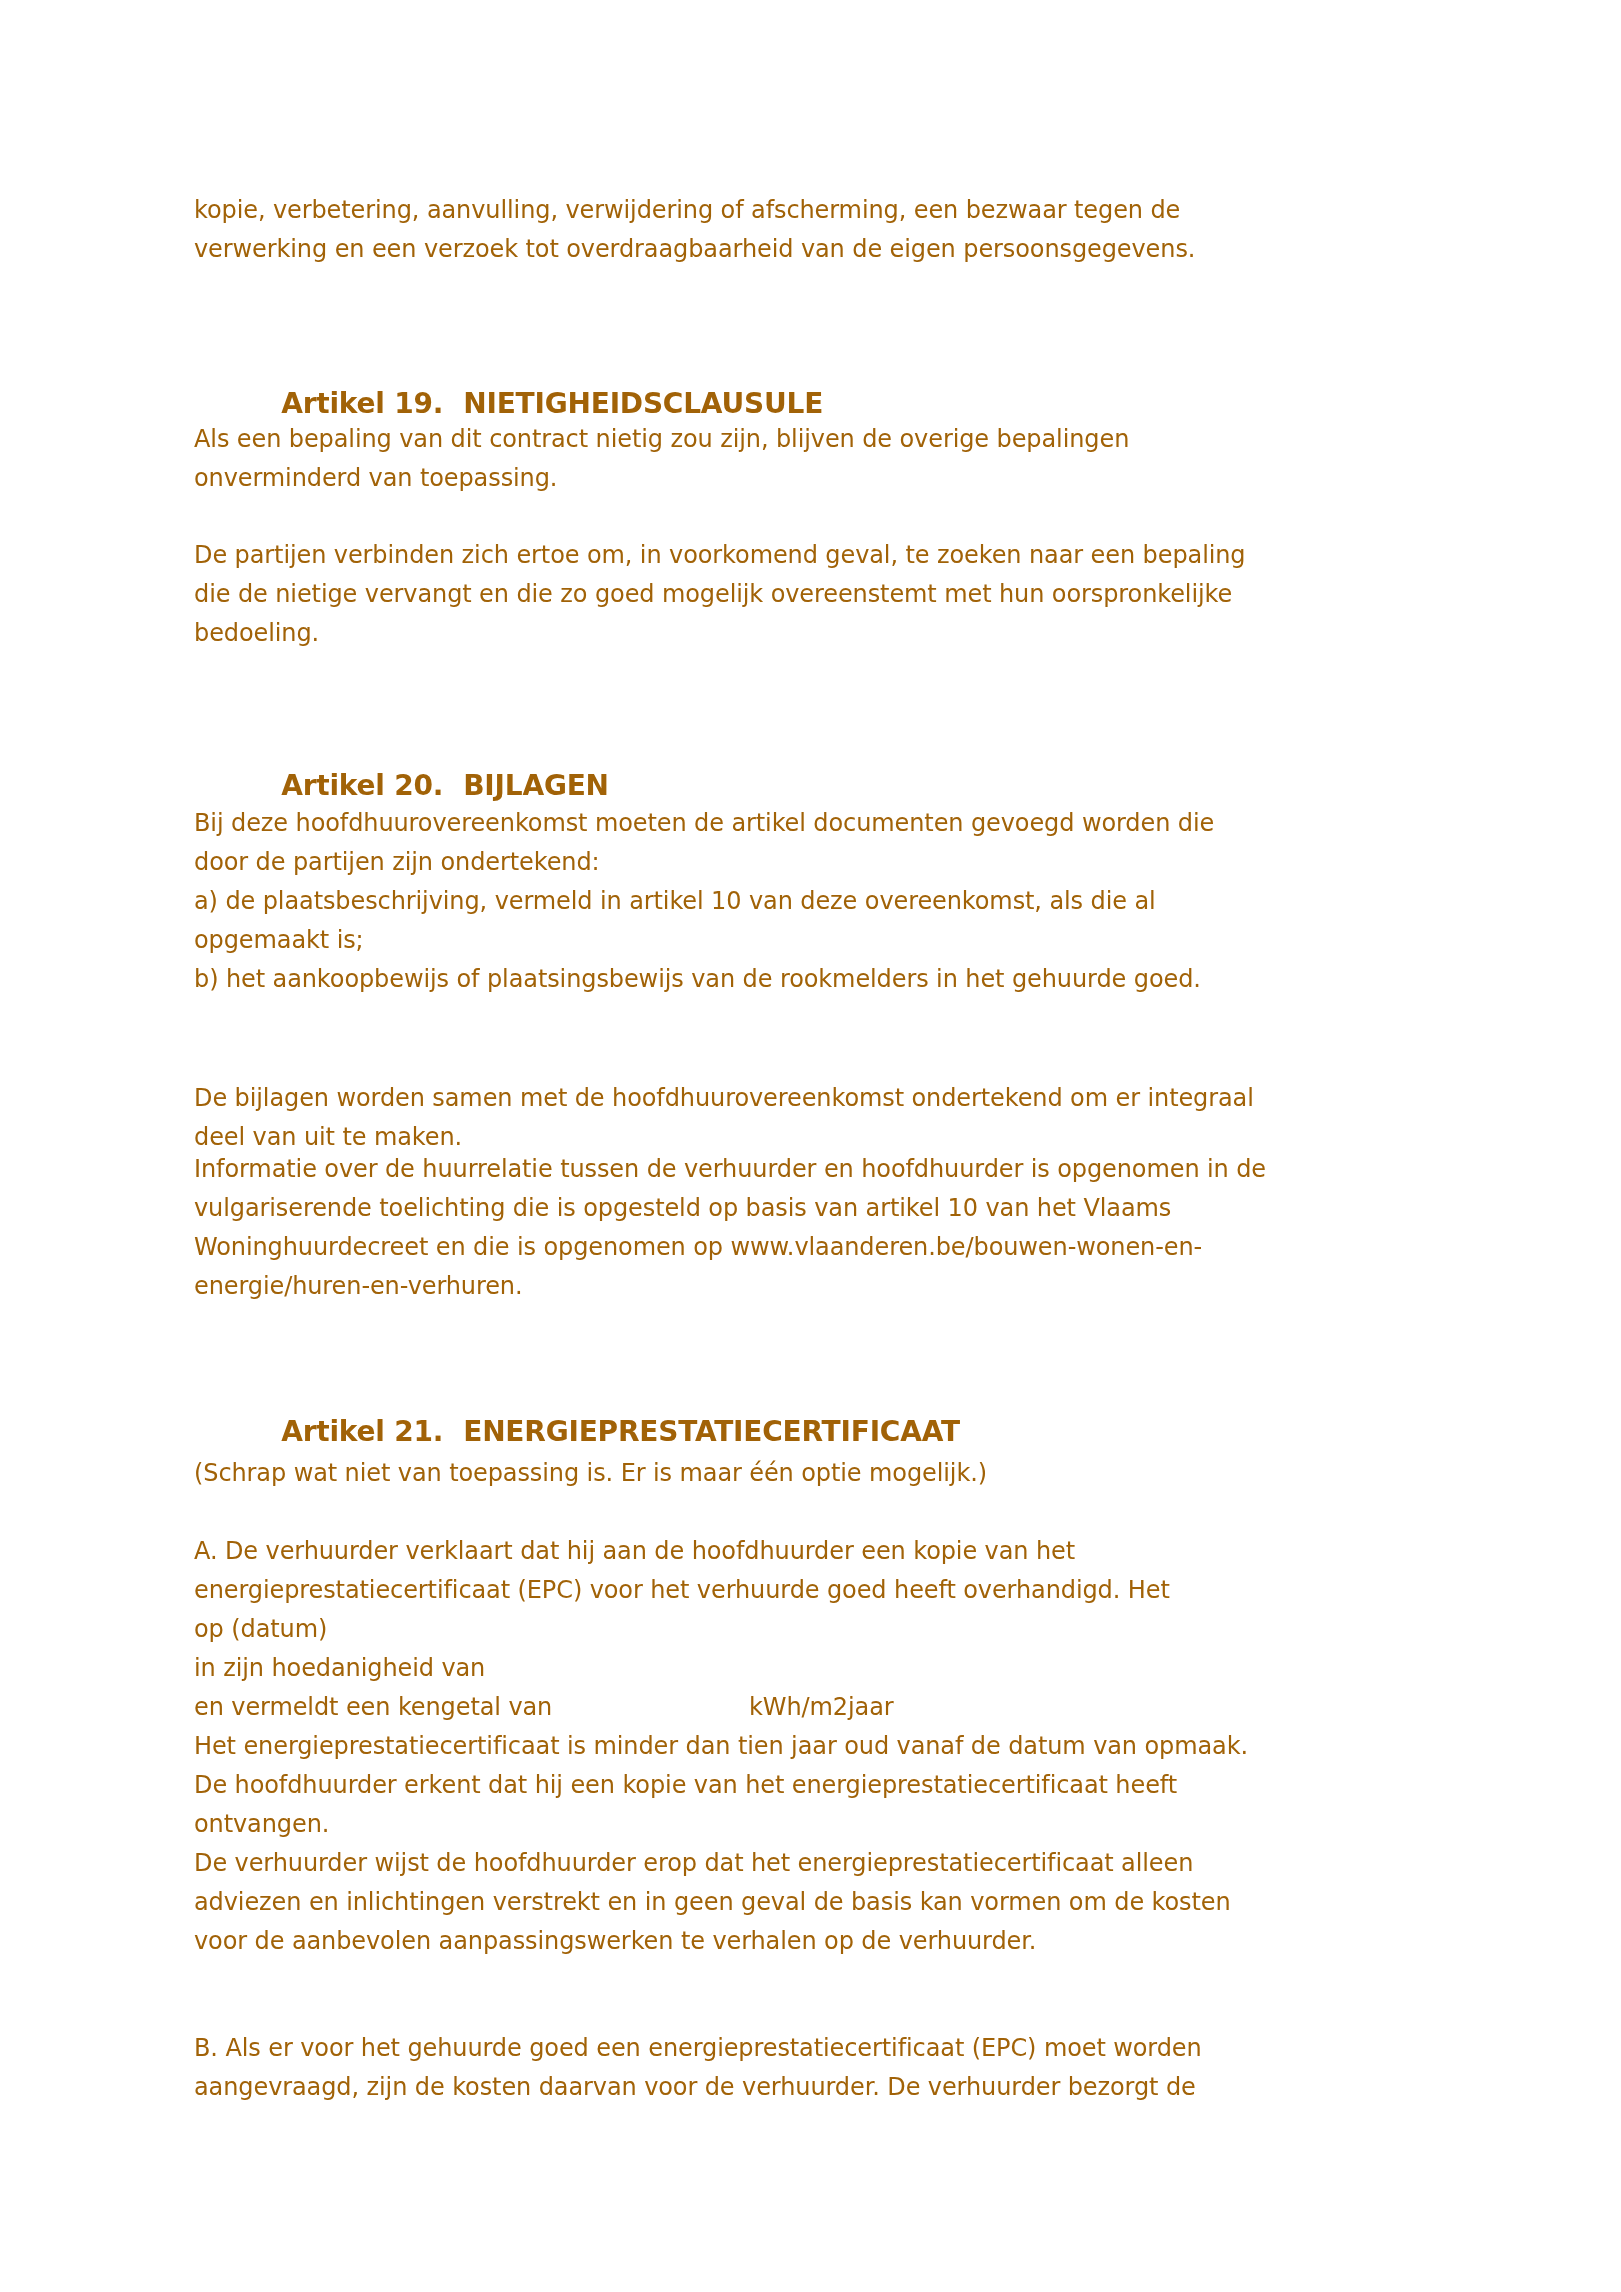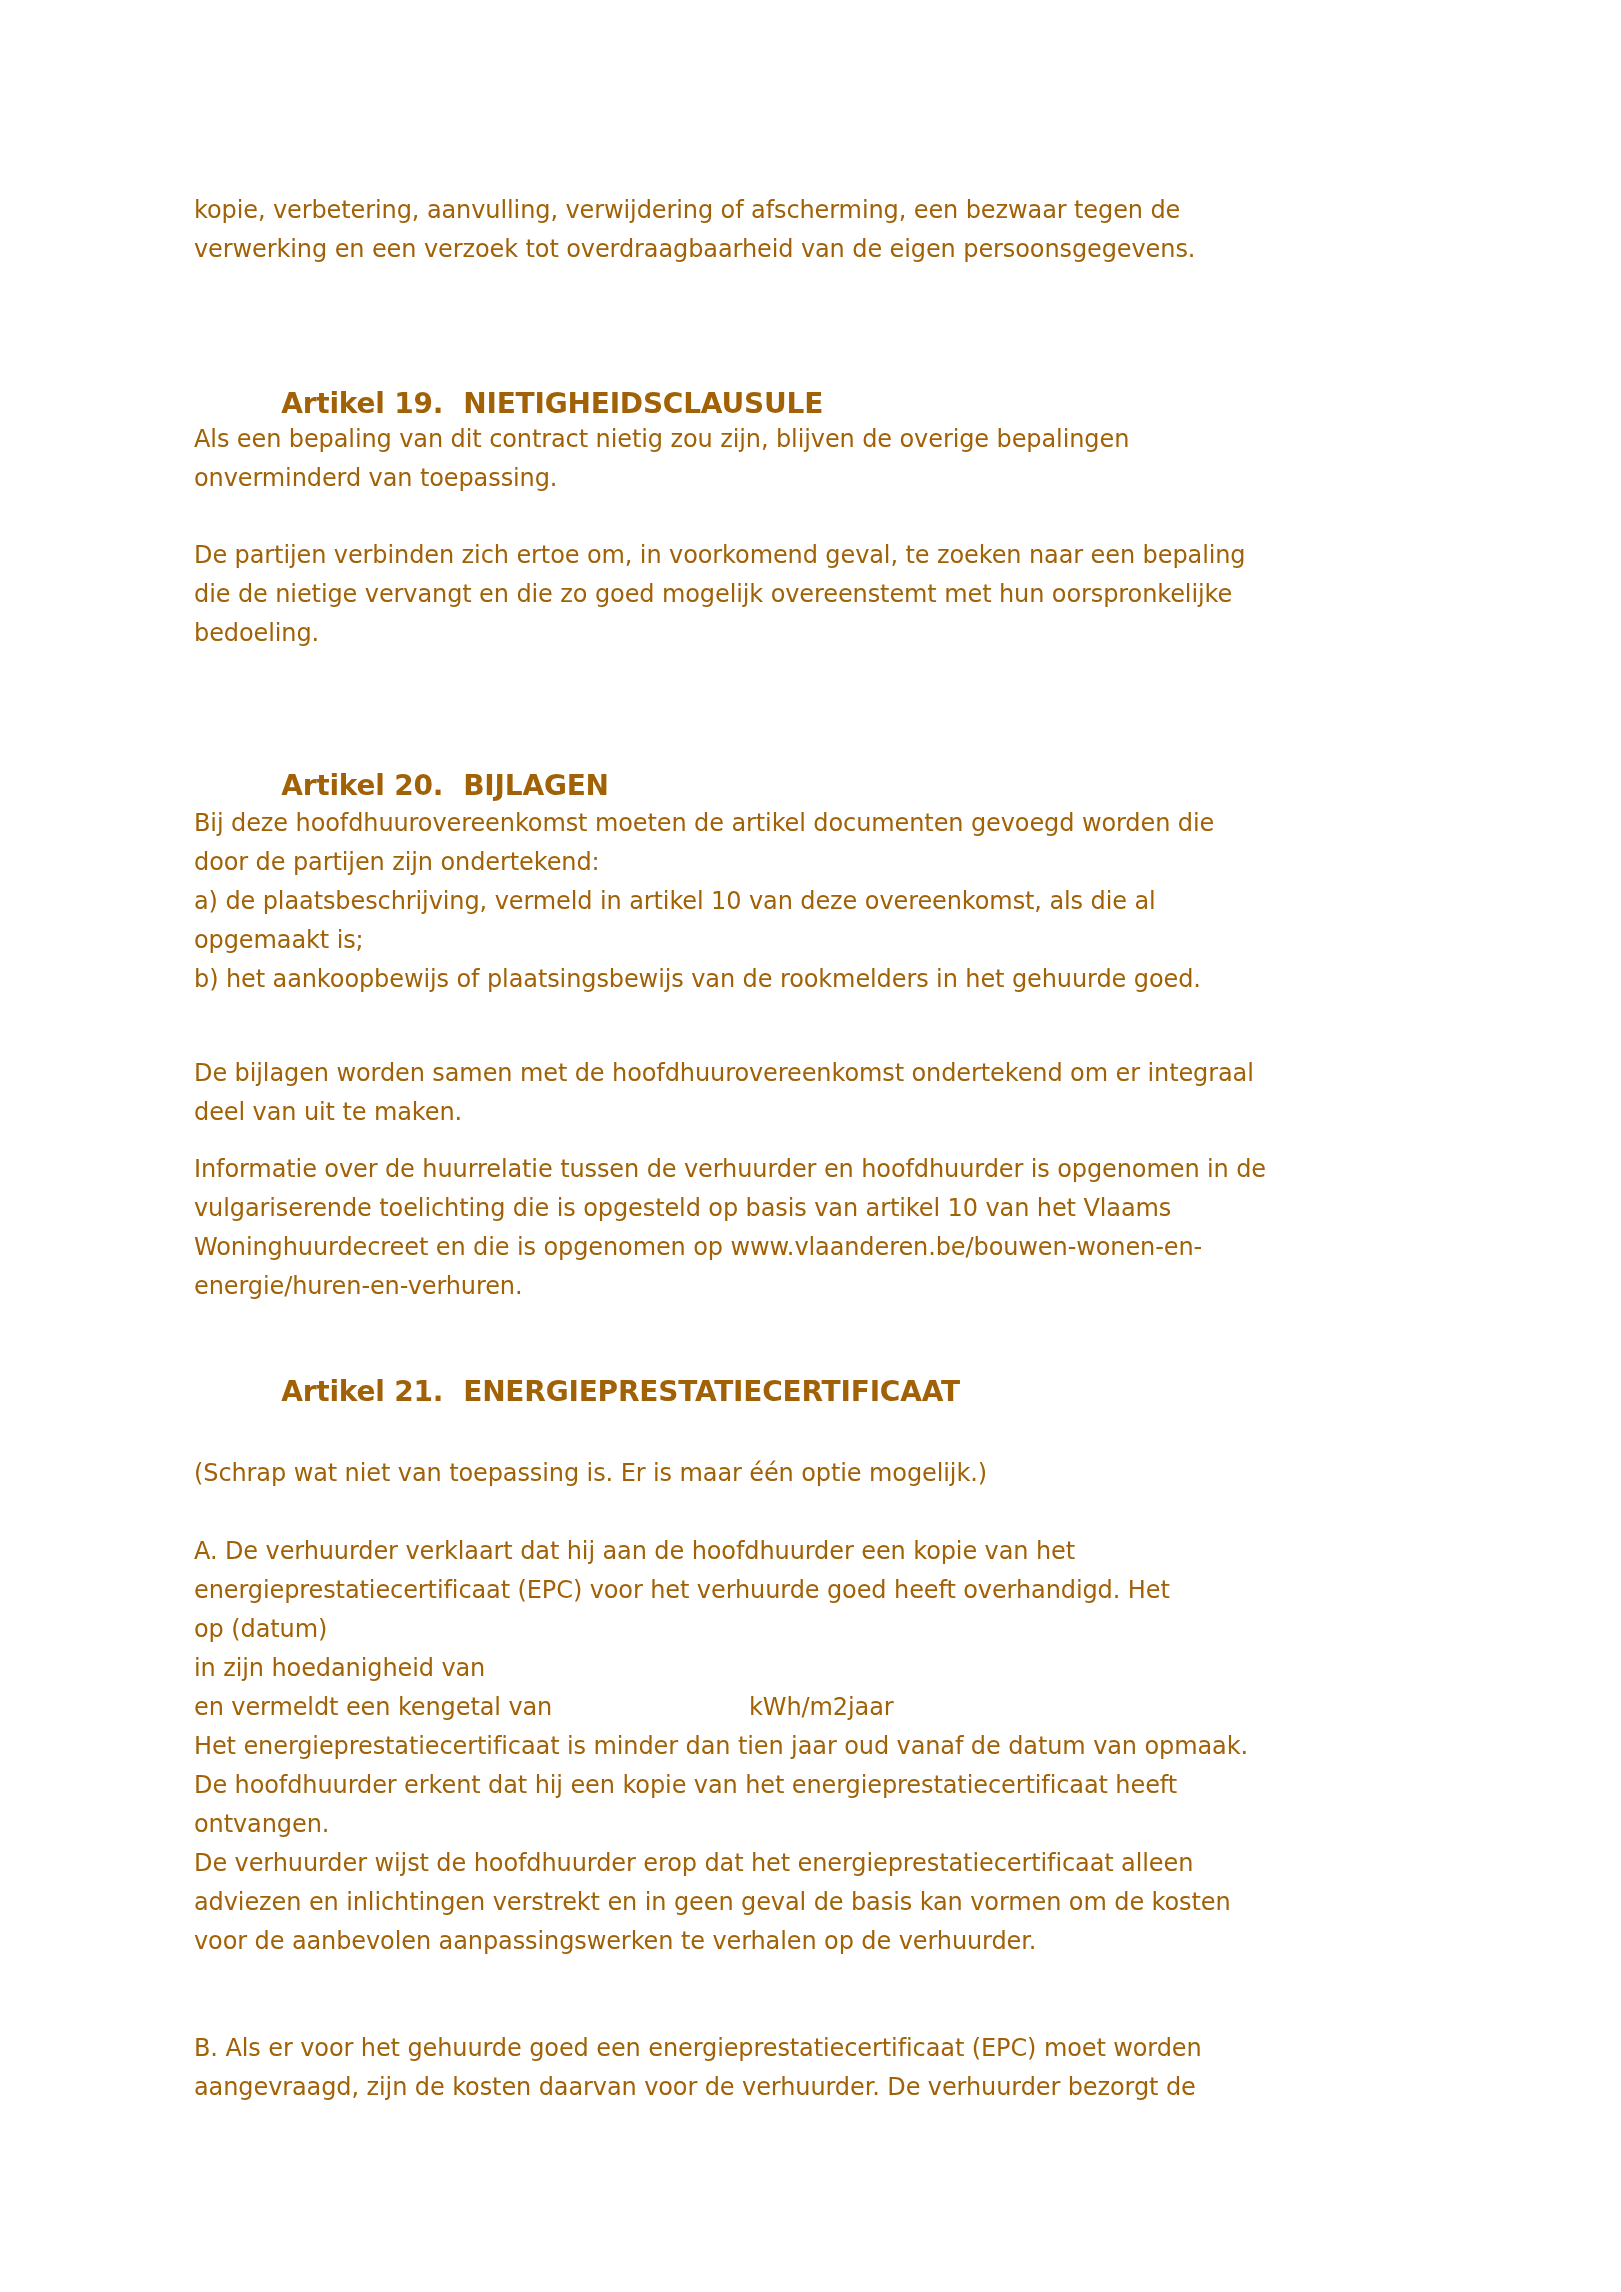--- a/index.html
+++ b/index.html
@@ -47,32 +47,32 @@
   <div class="heading" style="top:727px">
     <span class="num">Artikel 20.</span><span>BIJLAGEN</span>
   </div>
   <div class="block" style="top:804px">
     <span class="line">Bij deze hoofdhuurovereenkomst moeten de artikel documenten gevoegd worden die</span>
     <span class="line">door de partijen zijn ondertekend:</span>
     <span class="line">a) de plaatsbeschrijving, vermeld in artikel 10 van deze overeenkomst, als die al</span>
     <span class="line">opgemaakt is;</span>
     <span class="line">b) het aankoopbewijs of plaatsingsbewijs van de rookmelders in het gehuurde goed.</span>
   </div>
-  <div class="block" style="top:1054px">
+  <div class="block" style="top:1079px">
     <span class="line">De bijlagen worden samen met de hoofdhuurovereenkomst ondertekend om er integraal</span>
     <span class="line">deel van uit te maken.</span>
   </div>
   <div class="block" style="top:1150px">
     <span class="line">Informatie over de huurrelatie tussen de verhuurder en hoofdhuurder is opgenomen in de</span>
     <span class="line">vulgariserende toelichting die is opgesteld op basis van artikel 10 van het Vlaams</span>
     <span class="line">Woninghuurdecreet en die is opgenomen op www.vlaanderen.be/bouwen-wonen-en-</span>
     <span class="line">energie/huren-en-verhuren.</span>
   </div>
 
-  <div class="heading" style="top:1333px">
+  <div class="heading" style="top:1373px">
     <span class="num">Artikel 21.</span><span>ENERGIEPRESTATIECERTIFICAAT</span>
   </div>
   <div class="block" style="top:1454px">
     <span class="line">(Schrap wat niet van toepassing is. Er is maar één optie mogelijk.)</span>
   </div>
   <div class="block" style="top:1532px">
     <span class="line">A. De verhuurder verklaart dat hij aan de hoofdhuurder een kopie van het</span>
     <span class="line">energieprestatiecertificaat (EPC) voor het verhuurde goed heeft overhandigd. Het</span>
     <span class="line">op (datum)</span>
     <span class="line">in zijn hoedanigheid van</span>

